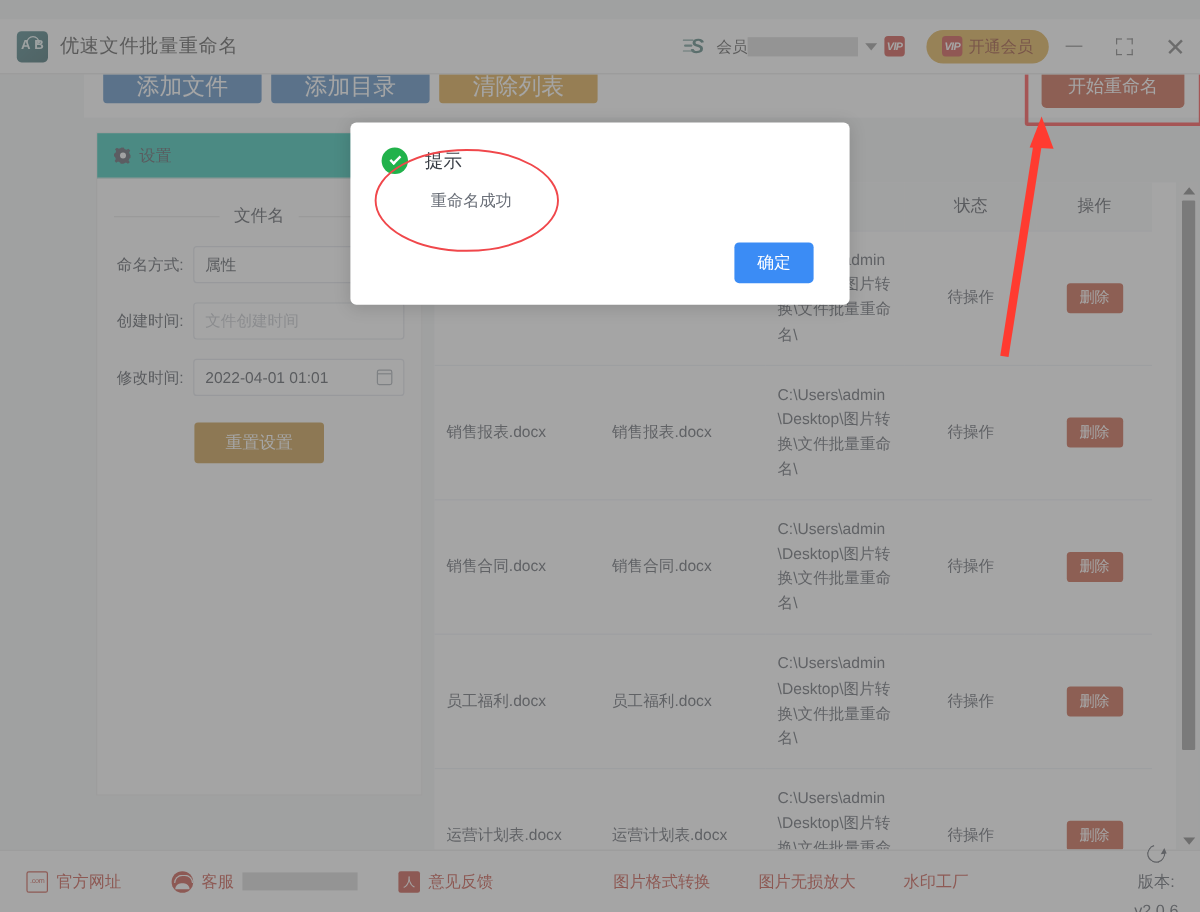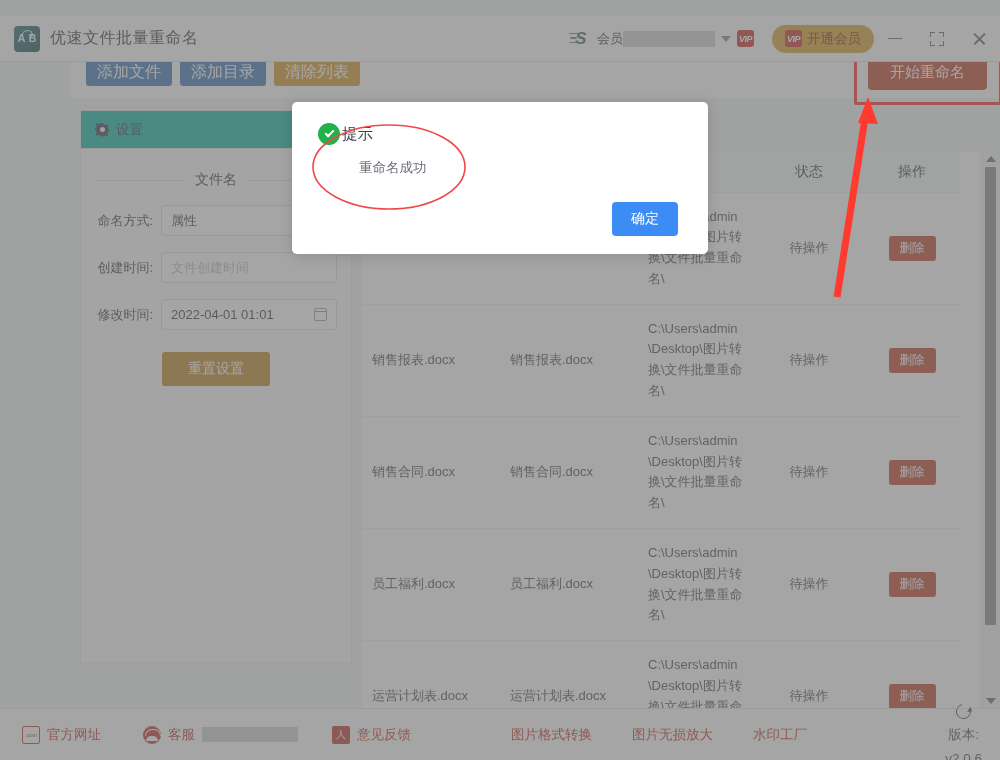--- a/index.html
+++ b/index.html
@@ -110,23 +110,23 @@
   .w-close:after{ transform: rotate(-45deg);}
 
   
   #toolbar {
     position: absolute; top: 46px; left: 70px; width: 930px; height: 52px;
     background: #ffffff;
     display: flex; align-items: center;
     z-index: 4;
   }
   .tb-btn {
-    height: 27px; padding: 0 11px; margin-right: 8px;
+    height: 27px; padding: 0 28px; margin-right: 8px;
     border: none; border-radius: 3px; color: #fff;
-    font-size: 16px; font-family: inherit; cursor: pointer;
+    font-size: 19px; font-family: inherit; cursor: pointer;
   }
   #btn-add-file { background: #3d7ab8; margin-left: 16px; }
   #btn-add-dir  { background: #3d7ab8; }
   #btn-clear    { background: #d79a2b; }
   #start-rename-wrap {
     margin-left: auto; margin-right: 13px;
     position: relative;
   }
   #btn-start-rename {
     height: 36px; padding: 0 22px;
@@ -305,21 +305,21 @@
     border-left:4px solid #4a4f58; border-top:3px solid transparent; border-bottom:3px solid transparent;
   }
 
   
   #modal {
     position: absolute; left: 292px; top: 102px; width: 416px; height: 152px;
     background: #fff; border-radius: 5px;
     box-shadow: 0 2px 14px rgba(0,0,0,.14);
     z-index: 50;
   }
-  #modal-head { display: flex; align-items: center; gap: 2px; padding: 21px 0 0 26px; }
+  #modal-head { display: flex; align-items: center; gap: 14px; padding: 21px 0 0 26px; }
   .ok-circle {
     width: 22px; height: 22px; border-radius: 50%; background: #21b24b;
     display: flex; align-items: center; justify-content: center; flex: none;
   }
   .ok-circle .tick {
     width: 9px; height: 5px; border-left: 2px solid #fff; border-bottom: 2px solid #fff;
     transform: rotate(-45deg); margin-top: -3px;
   }
   #modal-title { font-size: 15.5px; color: #3a3f47; }
   #modal-msg { margin: 14px 0 0 67px; font-size: 13.5px; color: #6a6f78; }

